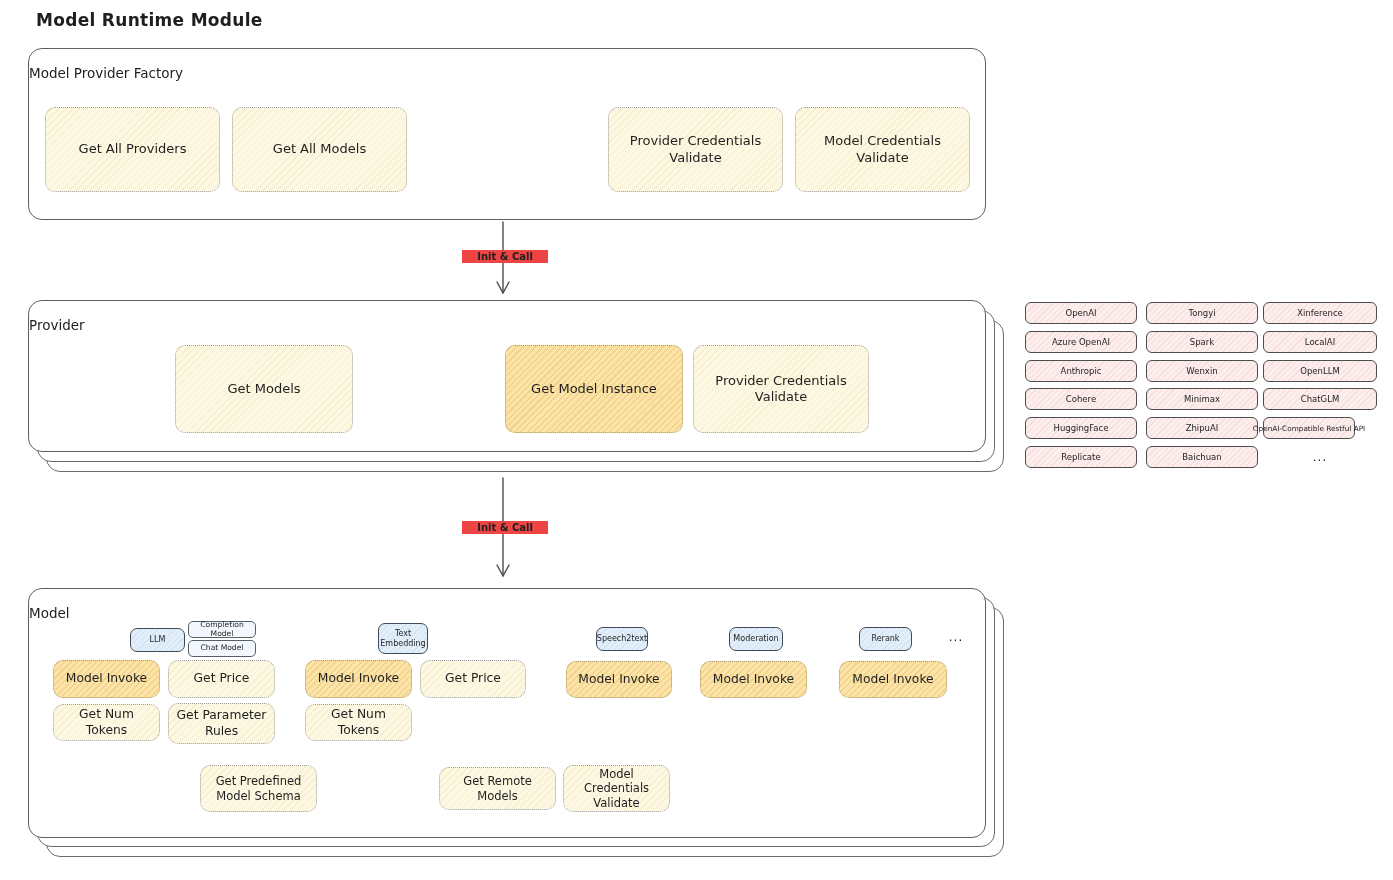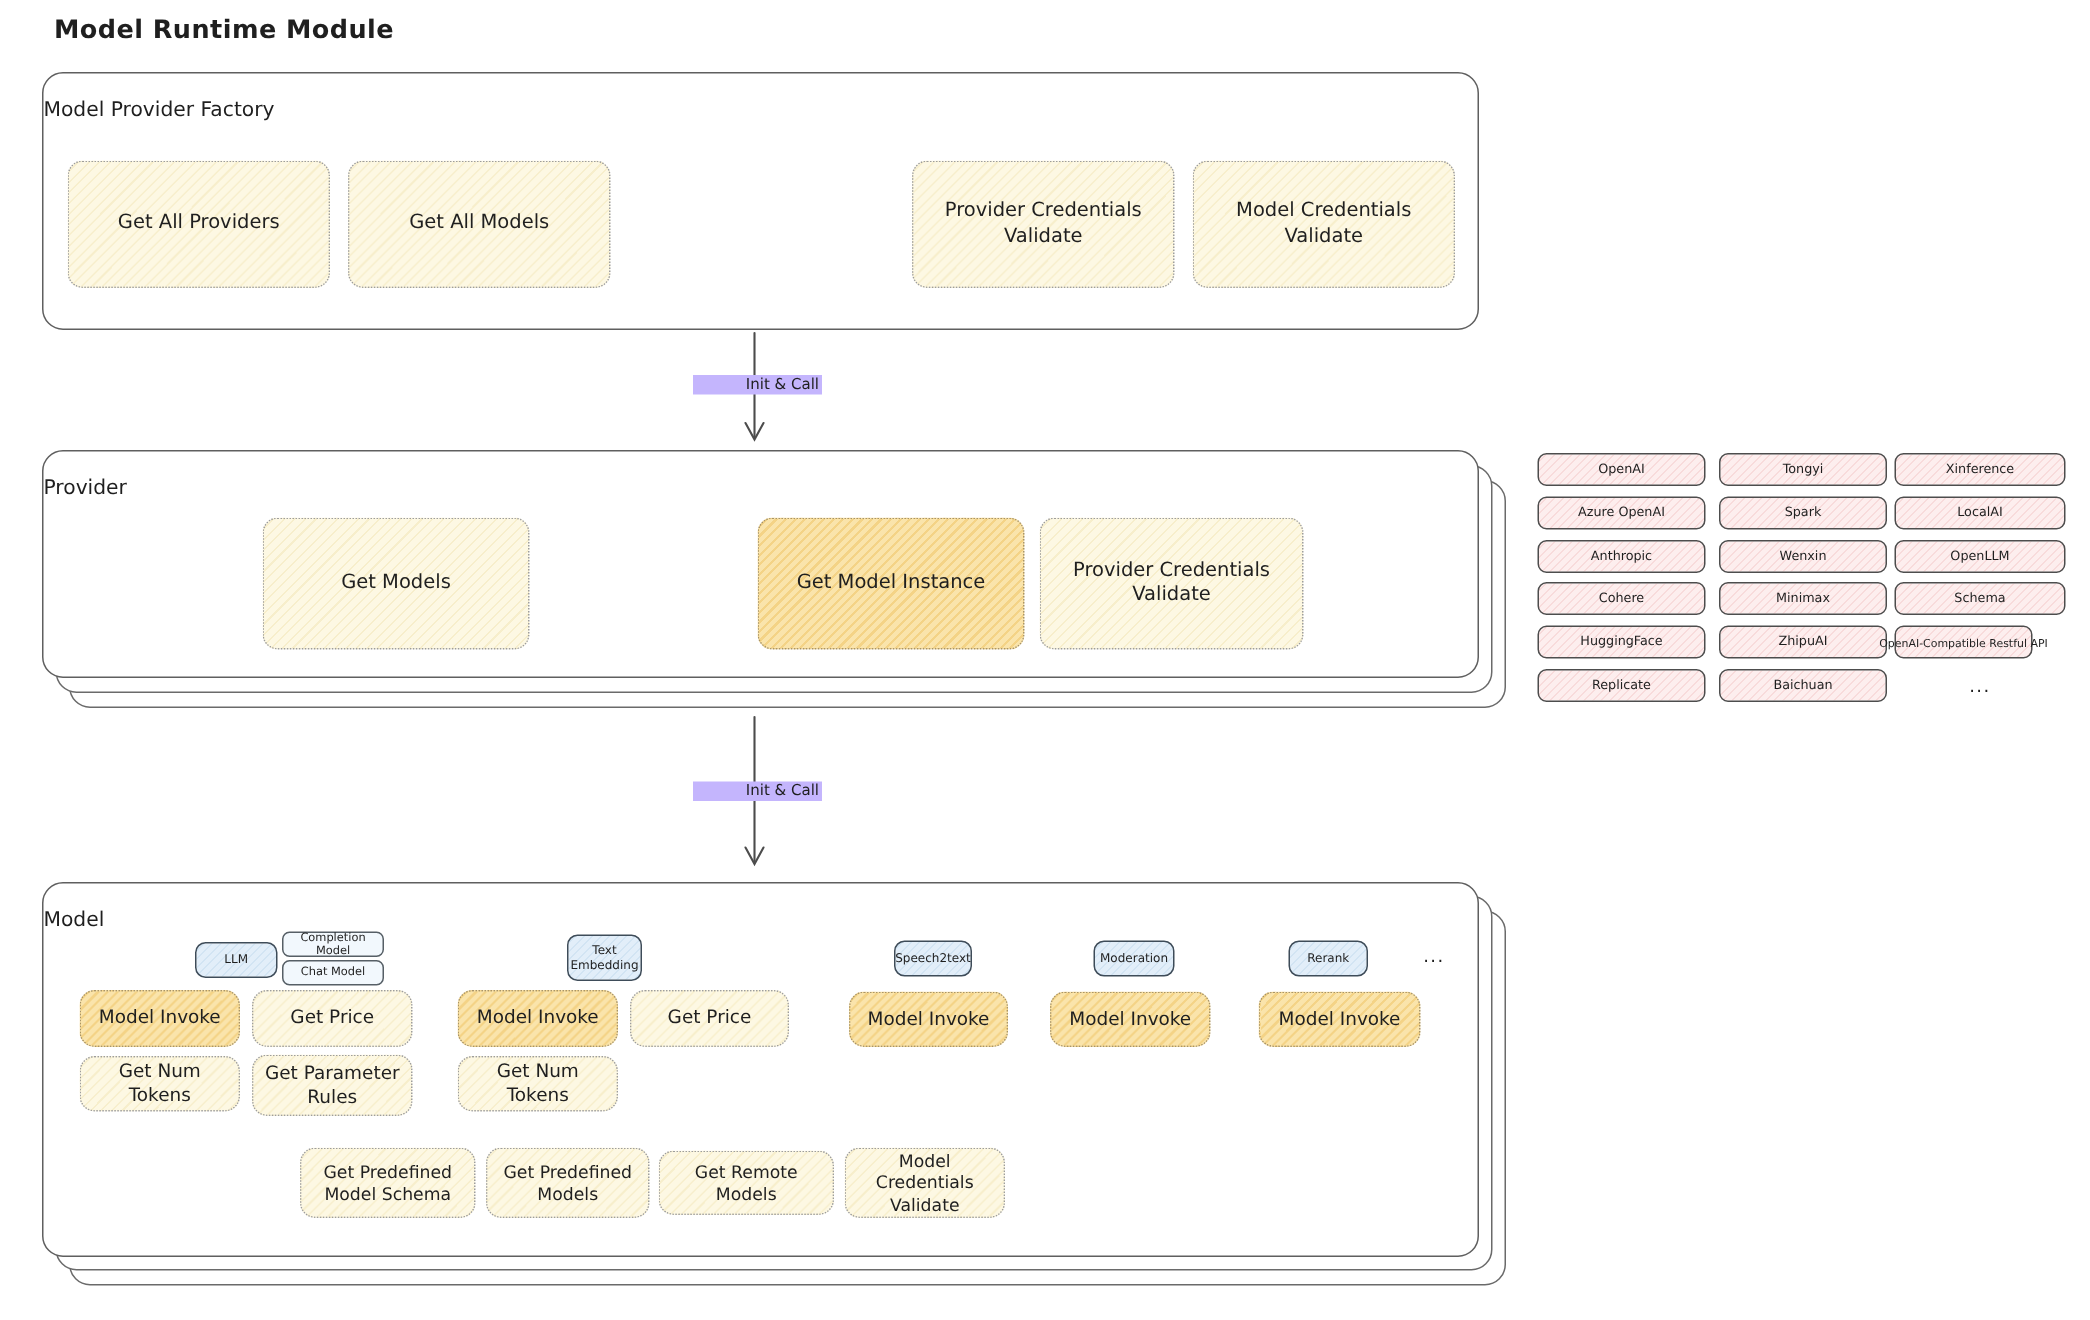--- a/index.html
+++ b/index.html
@@ -44,21 +44,21 @@
     position:absolute;display:flex;align-items:center;justify-content:center;
     text-align:center;border:1.4px solid #3e4c59;border-radius:7px;
     font-size:8px;line-height:1.15;box-sizing:border-box;padding:1px 2px;
     background:repeating-linear-gradient(135deg,#e2eef9 0px,#e2eef9 3px,#d2e4f3 3px,#d2e4f3 4px);
   }
   .tag-white{
     background:#f2f8fd;border:1.1px solid #565f66;border-radius:5px;font-size:7.6px;
   }
   .tag-ellipsis{border:none;background:none;font-size:12px;letter-spacing:1px;}
   .arrow-label{
-    position:absolute;background:#c4b5fd;text-align:right;font-size:10px;padding:1px 2px;
+    position:absolute;background:#ef4444;text-align:center;font-size:10px;padding:1px 2px;font-weight:bold;
   }
   svg.arrow{position:absolute;overflow:visible;}
   svg.arrow line, svg.arrow polyline{stroke:#4c4c4c;stroke-width:1.4;fill:none;stroke-linecap:round;}
 </style>
 </head>
 <body>
 
 <div id="canvas">
 
   <div class="abs diagram-title" style="left:36px;top:10px;">Model Runtime Module</div>
@@ -96,21 +96,21 @@
   <div class="chip" style="left:1146px;top:302px;width:112px;height:22px;">Tongyi</div>
   <div class="chip" style="left:1146px;top:331px;width:112px;height:22px;">Spark</div>
   <div class="chip" style="left:1146px;top:360px;width:112px;height:22px;">Wenxin</div>
   <div class="chip" style="left:1146px;top:388px;width:112px;height:22px;">Minimax</div>
   <div class="chip" style="left:1146px;top:417px;width:112px;height:22px;">ZhipuAI</div>
   <div class="chip" style="left:1146px;top:446px;width:112px;height:22px;">Baichuan</div>
 
   <div class="chip" style="left:1263px;top:302px;width:114px;height:22px;">Xinference</div>
   <div class="chip" style="left:1263px;top:331px;width:114px;height:22px;">LocalAI</div>
   <div class="chip" style="left:1263px;top:360px;width:114px;height:22px;">OpenLLM</div>
-  <div class="chip" style="left:1263px;top:388px;width:114px;height:22px;">Schema</div>
+  <div class="chip" style="left:1263px;top:388px;width:114px;height:22px;">ChatGLM</div>
   <div class="chip chip-long" style="left:1263px;top:417px;width:92px;height:22px;">OpenAI-Compatible Restful API</div>
   <div class="chip chip-none" style="left:1263px;top:446px;width:114px;height:22px;">...</div>
 
   <svg class="arrow" style="left:492px;top:478px;" width="22" height="104">
     <line x1="11" y1="0" x2="11" y2="97"></line>
     <polyline points="5,87 11,98 17,87"></polyline>
   </svg>
   <div class="arrow-label" style="left:462px;top:521px;width:82px;">Init &amp; Call</div>
 
   <div class="layer" style="left:46px;top:607px;width:956px;height:248px;"></div>
@@ -134,17 +134,16 @@
   <div class="op op-sm fill-yellow" style="left:420px;top:660px;width:106px;height:38px;">Get Price</div>
   <div class="op op-sm fill-orange" style="left:566px;top:661px;width:106px;height:37px;">Model Invoke</div>
   <div class="op op-sm fill-orange" style="left:700px;top:661px;width:107px;height:37px;">Model Invoke</div>
   <div class="op op-sm fill-orange" style="left:839px;top:661px;width:108px;height:37px;">Model Invoke</div>
 
   <div class="op op-sm fill-yellow" style="left:53px;top:704px;width:107px;height:37px;">Get Num Tokens</div>
   <div class="op op-sm fill-yellow" style="left:168px;top:703px;width:107px;height:41px;">Get Parameter Rules</div>
   <div class="op op-sm fill-yellow" style="left:305px;top:704px;width:107px;height:37px;">Get Num Tokens</div>
 
   <div class="op op-xs fill-yellow" style="left:200px;top:765px;width:117px;height:47px;">Get Predefined Model Schema</div>
-  <div class="op op-xs fill-yellow" style="left:324px;top:765px;width:109px;height:47px;">Get Predefined Models</div>
   <div class="op op-xs fill-yellow" style="left:439px;top:767px;width:117px;height:43px;">Get Remote Models</div>
   <div class="op op-xs fill-yellow" style="left:563px;top:765px;width:107px;height:47px;">Model Credentials Validate</div>
 
 </div>
 
 </body></html>

